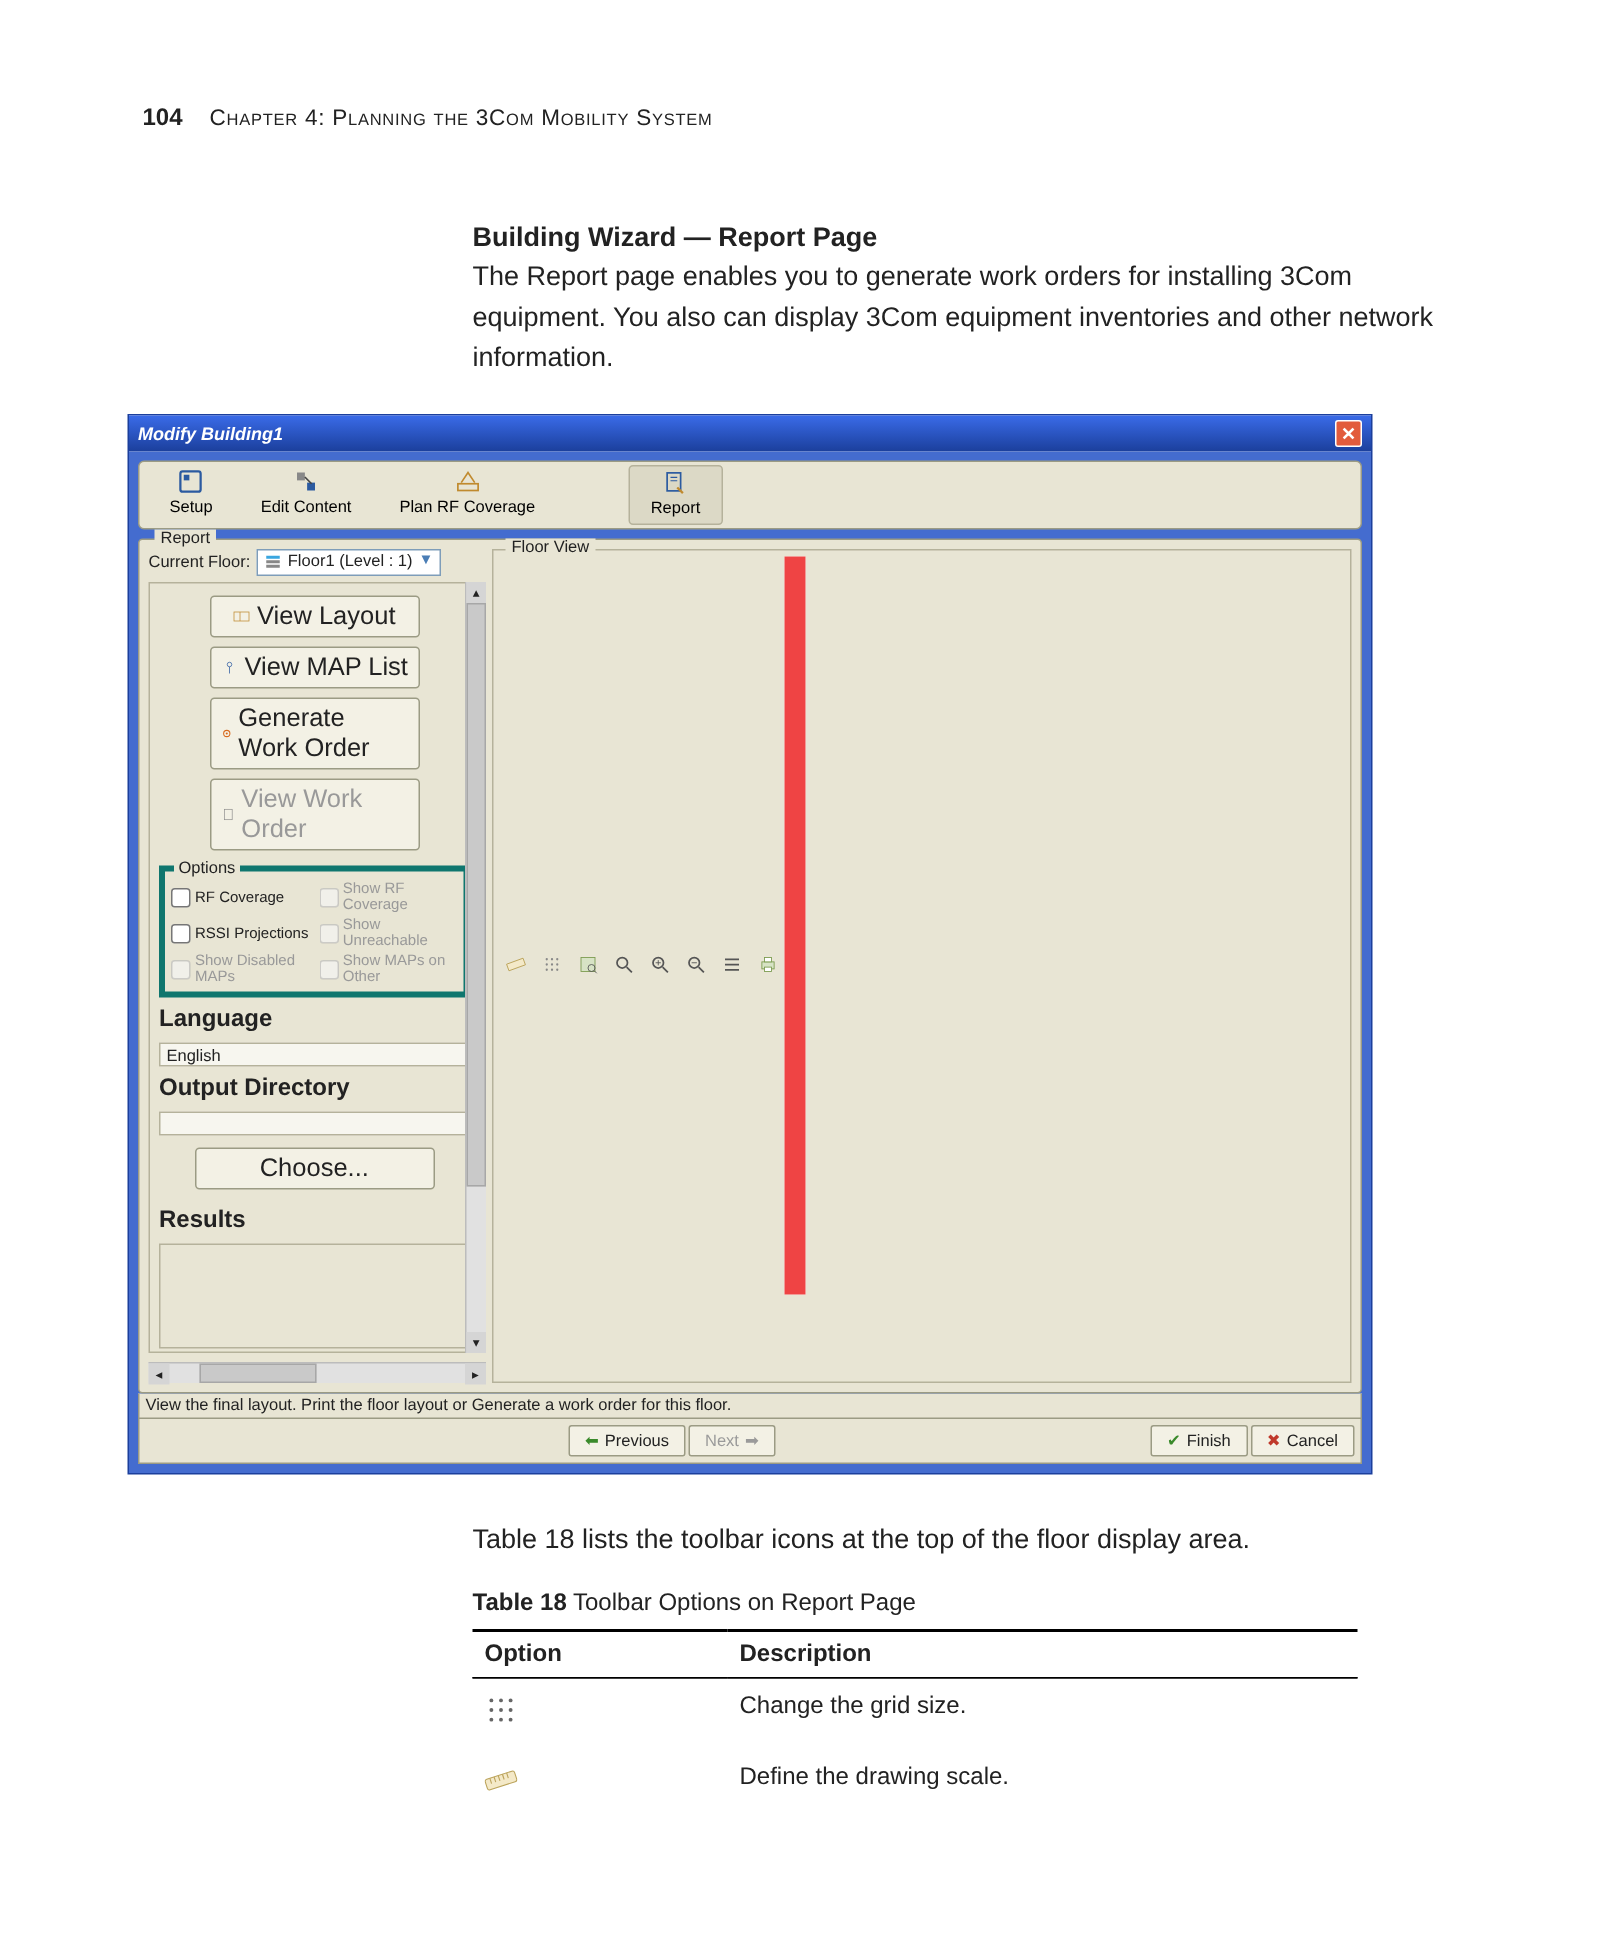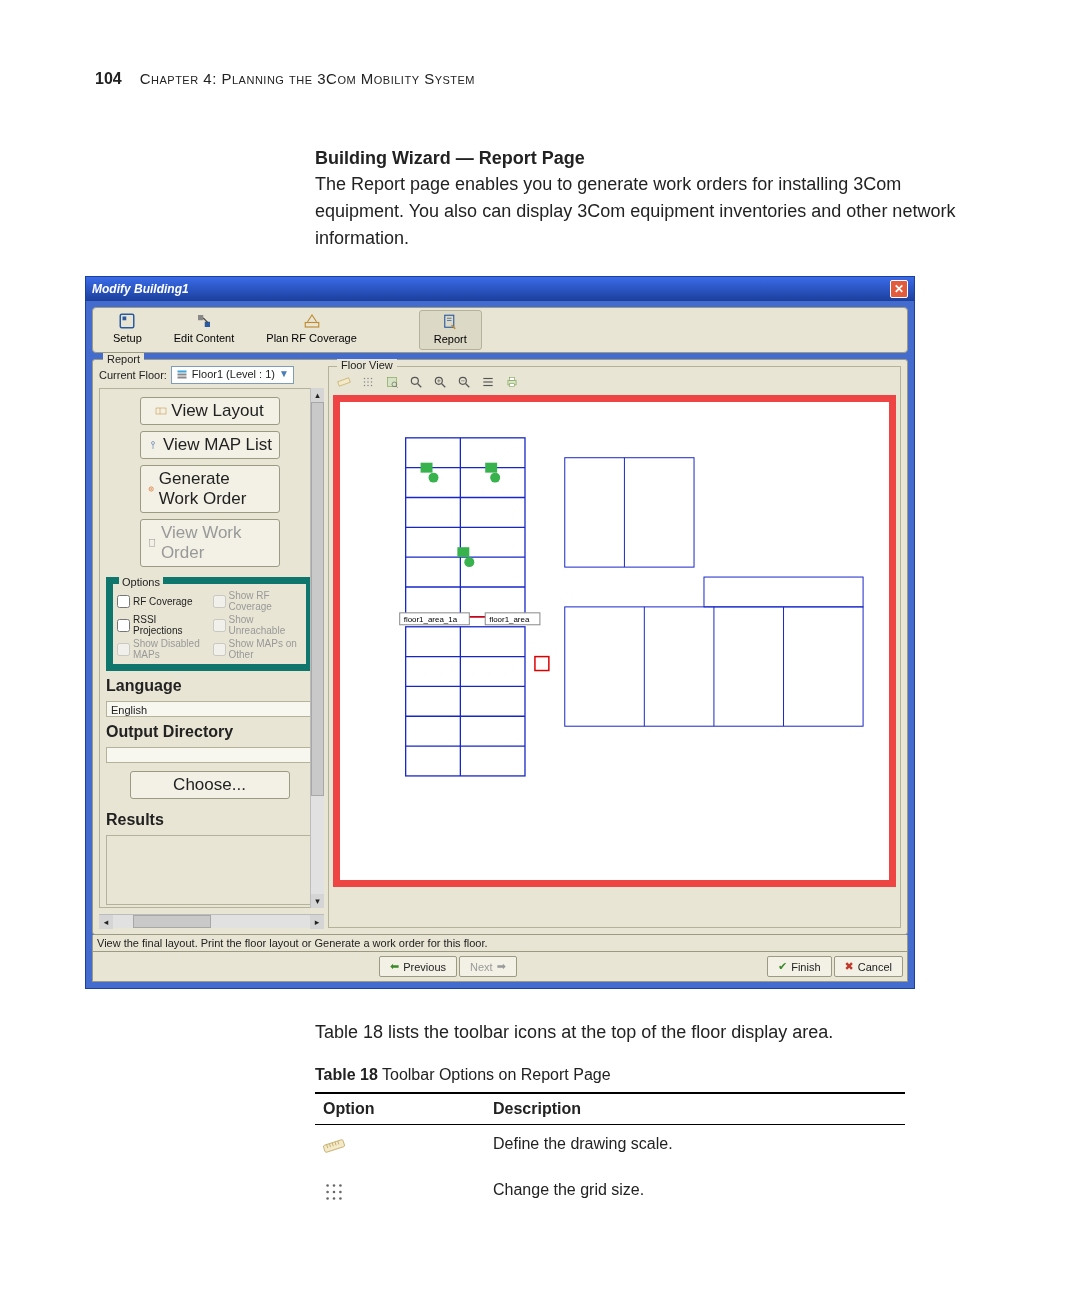--- a/index.html
+++ b/index.html
@@ -30,21 +30,21 @@
   .select { border: 1px solid #7e9db9; background: #fff; padding: 1px 4px; display: flex; align-items: flex-start; gap: 4px; height: 18px; }
   .select .caret { color: #4a7db5; font-size: 10px; }
   .scroll-col { border: 1px solid #b5b29b; background: #e8e5d4; position: relative; padding: 8px 10px 2px 6px; flex: 1; display: flex; flex-direction: column; gap: 6px; }
   .vscroll { position: absolute; right: 0; top: 0; bottom: 0; width: 14px; background: #e1e1e1; border-left: 1px solid #bcbcbc; }
   .vscroll .up, .vscroll .down { height: 14px; background: #d5d5d5; display: flex; align-items: center; justify-content: center; font-size: 9px; }
   .vscroll .track { position: absolute; top: 14px; bottom: 14px; left: 0; right: 0; }
   .vscroll .thumb { position: absolute; left: 0; right: 0; top: 0; height: 80%; background: #c9c9c9; border: 1px solid #a7a7a7; }
   .btn { border: 1px solid #9b9b84; background: #f3f1e5; border-radius: 3px; padding: 3px 6px; font-size: 17px; display: flex; align-items: center; justify-content: center; gap: 4px; cursor: pointer; }
   .btn.full { width: 140px; margin: 0 auto; }
   .btn.disabled { color: #999; cursor: default; }
-  .fieldset { border: 7px solid #0f766e; padding: 6px 4px 4px 4px; position: relative; margin-top: 4px; }
+  .fieldset { border: 4px solid #0f766e; padding: 6px 4px 4px 4px; position: relative; margin-top: 4px; }
   .fieldset .legend { position: absolute; top: -8px; left: 6px; background: #e8e5d4; padding: 0 3px; font-size: 11px; }
   .opt-grid { display: grid; grid-template-columns: 1fr 1fr; gap: 2px 6px; font-size: 10px; }
   .chk { display: flex; align-items: center; gap: 3px; }
   .chk input { margin: 0; }
   .chk.disabled { color: #999; justify-content: flex-end; }
   .lbl { font-size: 16px; font-weight: bold; }
   .inline-input { border: 1px solid #b5b29b; background: #f7f6ef; padding: 2px 4px; font-size: 11px; height: 16px; }
   .results-box { border: 1px solid #b5b29b; background: #e8e5d4; height: 70px; }
   .right-col { flex: 1; display: flex; flex-direction: column; gap: 2px; }
   .floor-view-legend { position: relative; border: 1px solid #b5b29b; padding: 4px; }
@@ -234,21 +234,21 @@
             <div class="hscroll">
               <div class="left">◂</div>
               <div class="track2">
                   <div class="thumb2"></div>
                 </div>
               <div class="right">▸</div>
             </div>
           </div>
 
           <div class="right-col">
-            <div class="floor-view-legend" style="flex:1;display:flex;flex-direction:column;text-decoration:underline;">
+            <div class="floor-view-legend" style="flex:1;display:flex;flex-direction:row;text-decoration:underline;">
               <span class="fv-title">Floor View</span>
               <div class="mini-toolbar">
                 <span class="mini-ico">
                     <svg viewBox="0 0 24 24">
                       <rect x="2" y="8" width="20" height="8" fill="#f4e9c8" stroke="#bba35a" transform="rotate(-20 12 12)"></rect>
                     </svg>
                   </span>
                 <span class="mini-ico">
                     <svg viewBox="0 0 24 24">
                       <circle cx="6" cy="6" r="1.3" fill="#888"></circle>
@@ -392,48 +392,48 @@
       <thead>
         <tr>
           <th style="width:170px">Option</th>
           <th>Description</th>
         </tr>
       </thead>
       <tbody>
         <tr>
           <td>
             <span class="grid-dots">
-              <svg width="30" height="22" viewBox="0 0 30 22">
-                  <rect x="1" y="6" width="28" height="10" rx="2" fill="#f4e9c8" stroke="#bba35a" transform="rotate(-18 15 11)"></rect>
-                  <g transform="rotate(-18 15 11)">
-                    <line x1="6" y1="6" x2="6" y2="11" stroke="#bba35a"></line>
-                    <line x1="10" y1="6" x2="10" y2="11" stroke="#bba35a"></line>
-                    <line x1="14" y1="6" x2="14" y2="11" stroke="#bba35a"></line>
-                    <line x1="18" y1="6" x2="18" y2="11" stroke="#bba35a"></line>
-                    <line x1="22" y1="6" x2="22" y2="11" stroke="#bba35a"></line>
-                  </g>
-                </svg>
-            </span>
-          </td>
-          <td>Define the drawing scale.</td>
-        </tr>
-        <tr>
-          <td>
-            <span class="grid-dots">
               <svg width="22" height="22" viewBox="0 0 24 24">
                   <circle cx="5" cy="5" r="1.4" fill="#666"></circle>
                   <circle cx="12" cy="5" r="1.4" fill="#666"></circle>
                   <circle cx="19" cy="5" r="1.4" fill="#666"></circle>
                   <circle cx="5" cy="12" r="1.4" fill="#666"></circle>
                   <circle cx="12" cy="12" r="1.4" fill="#666"></circle>
                   <circle cx="19" cy="12" r="1.4" fill="#666"></circle>
                   <circle cx="5" cy="19" r="1.4" fill="#666"></circle>
                   <circle cx="12" cy="19" r="1.4" fill="#666"></circle>
                   <circle cx="19" cy="19" r="1.4" fill="#666"></circle>
                 </svg>
             </span>
           </td>
           <td>Change the grid size.</td>
         </tr>
+        <tr>
+          <td>
+            <span class="grid-dots">
+              <svg width="30" height="22" viewBox="0 0 30 22">
+                  <rect x="1" y="6" width="28" height="10" rx="2" fill="#f4e9c8" stroke="#bba35a" transform="rotate(-18 15 11)"></rect>
+                  <g transform="rotate(-18 15 11)">
+                    <line x1="6" y1="6" x2="6" y2="11" stroke="#bba35a"></line>
+                    <line x1="10" y1="6" x2="10" y2="11" stroke="#bba35a"></line>
+                    <line x1="14" y1="6" x2="14" y2="11" stroke="#bba35a"></line>
+                    <line x1="18" y1="6" x2="18" y2="11" stroke="#bba35a"></line>
+                    <line x1="22" y1="6" x2="22" y2="11" stroke="#bba35a"></line>
+                  </g>
+                </svg>
+            </span>
+          </td>
+          <td>Define the drawing scale.</td>
+        </tr>
       </tbody>
     </table>
   </div>
 </div>
 
 </body></html>

